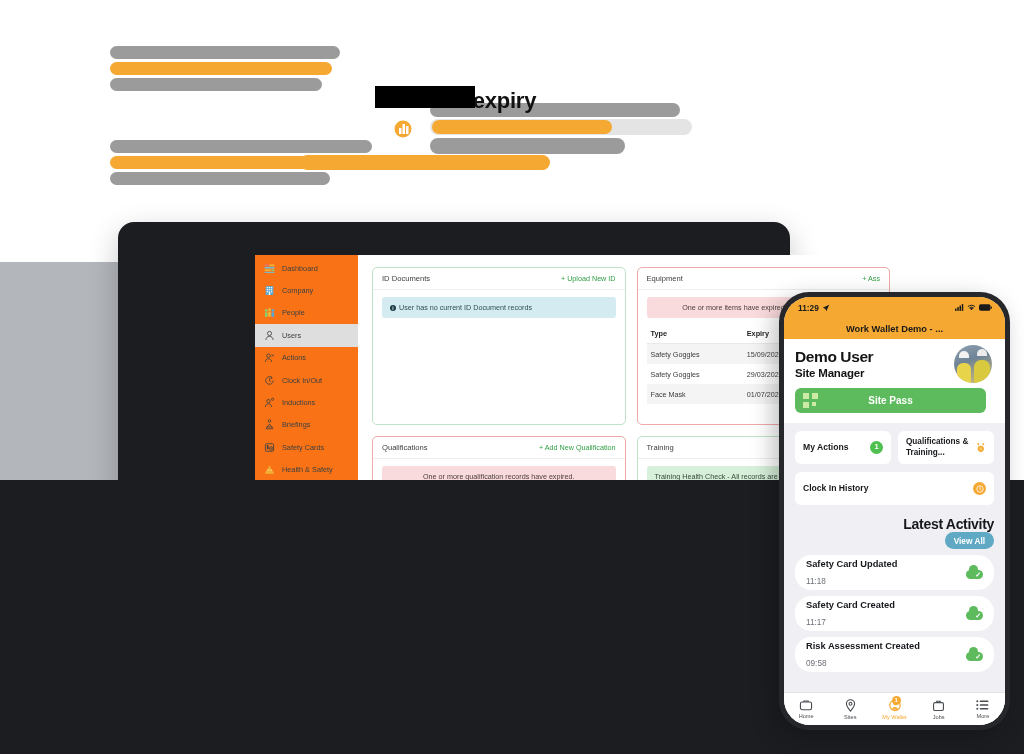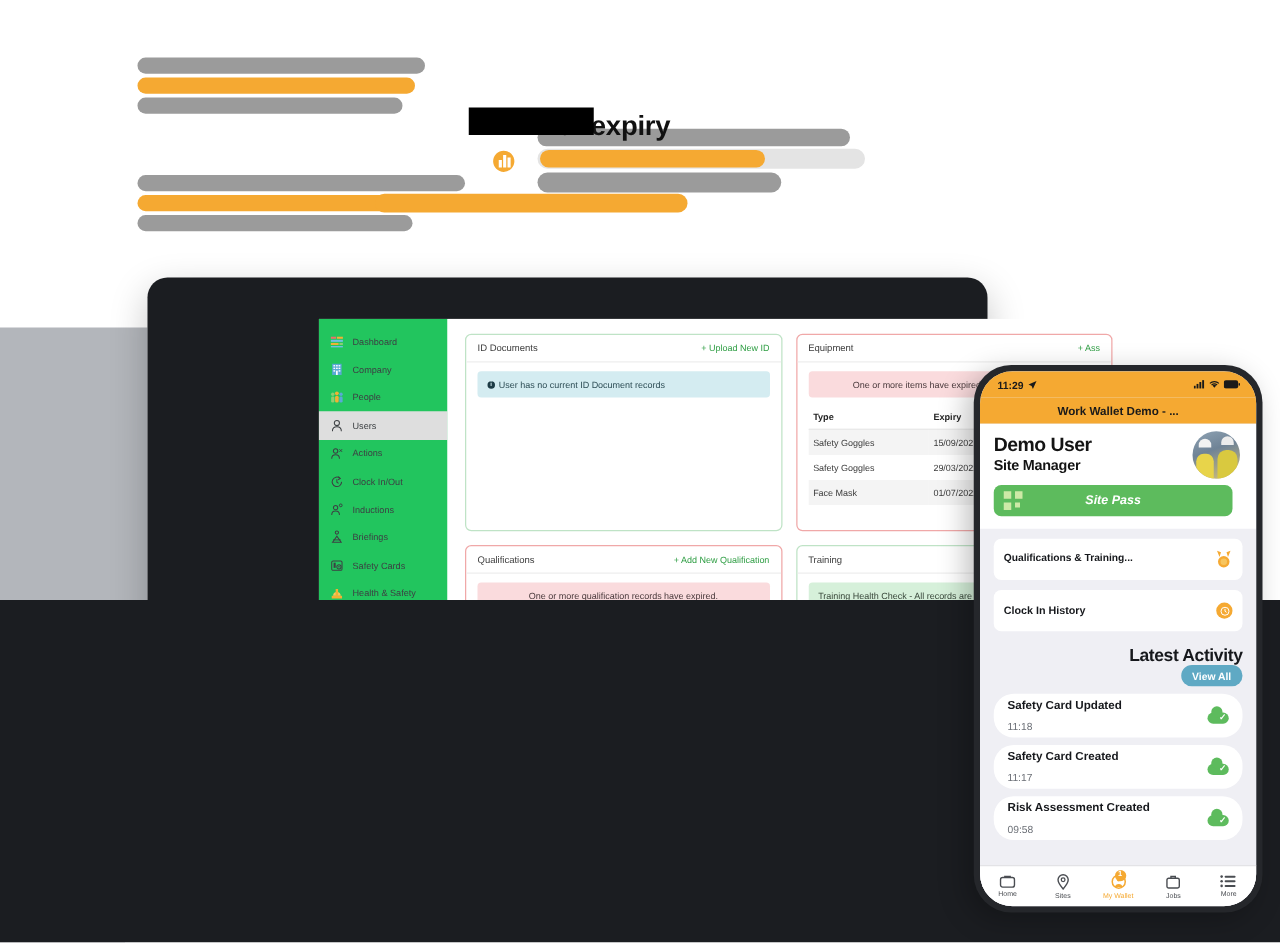--- a/index.html
+++ b/index.html
@@ -66,21 +66,21 @@
     position:absolute; left:0px; top:480px; width:1024px; height:274px;
     background:#1b1d21;
   }
 
   
   .greyblock { position:absolute; background:#b3b6bb; }
 
   
   .app { display:flex; width:646px; height:408px; background:#fff; }
   .sidebar {
-    width:103px; background:#22c55e; padding-top:7px; flex:0 0 103px;
+    width:103px; background:#f97316; padding-top:2px; flex:0 0 103px;
   }
   .side-item {
     display:flex; align-items:center; gap:7px;
     height:22.4px; padding-left:9px; font-size:7.3px; color:#3c4043;
   }
   .side-item.active { background:#dedede; }
   .side-ico { width:11px; height:11px; flex:0 0 11px; display:block; }
 
   .content {
     flex:1; background:#fff; padding:12px 11px 0 14px;
@@ -572,27 +572,31 @@
       <div class="ph-body">
         <div class="ph-white">
           <div class="ph-name">Demo User</div>
           <div class="ph-role">Site Manager</div>
           <div class="avatar">
             <span class="v1"></span>
               <span class="v2"></span>
               <span class="h1"></span>
               <span class="h2"></span>
           </div>
-          <div class="sitepass" style="margin-left:0; margin-right:8px;font-style:italic;">
+          <div class="sitepass" style="margin-left:0; margin-right:8px;">
             <span class="qr"></span>
             <span>Site Pass</span>
           </div>
         </div>
 
         <div class="tiles">
+          <div class="tile">
+            <span>My Actions</span>
+            <span class="badge-g">1</span>
+          </div>
           <div class="tile">
             <span style="font-size:8.2px;">Qualifications &amp; Training...</span>
             <svg width="14" height="15" viewBox="0 0 14 15">
               <circle cx="7" cy="9.4" r="4.6" fill="#F5A932"></circle>
                 <circle cx="7" cy="9.4" r="2.6" fill="#f7c55e"></circle>
               <path d="M3.6 5.6L1.6 0.6l3.2 1.2zM10.4 5.6l2-5-3.2 1.2z" fill="#F5A932"></path>
             </svg>
           </div>
         </div>
 

